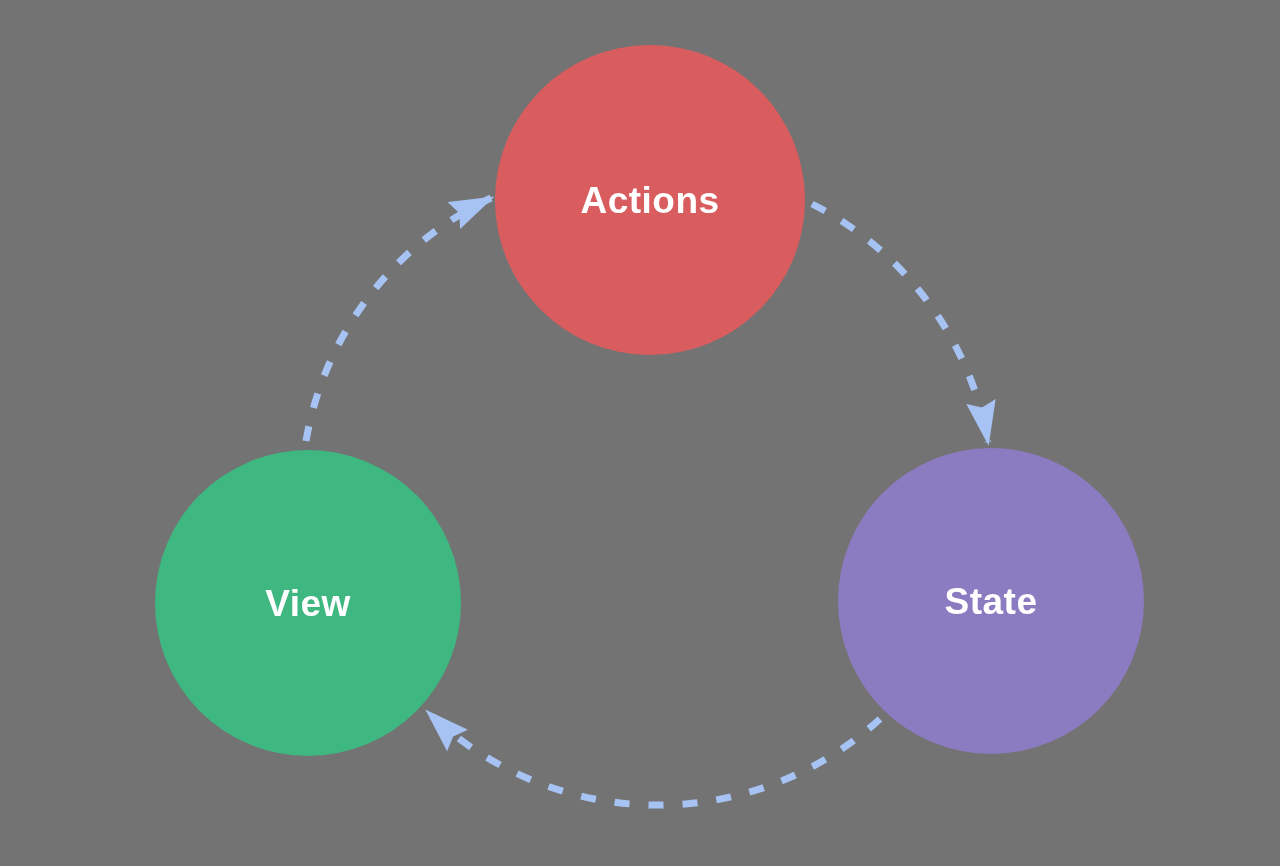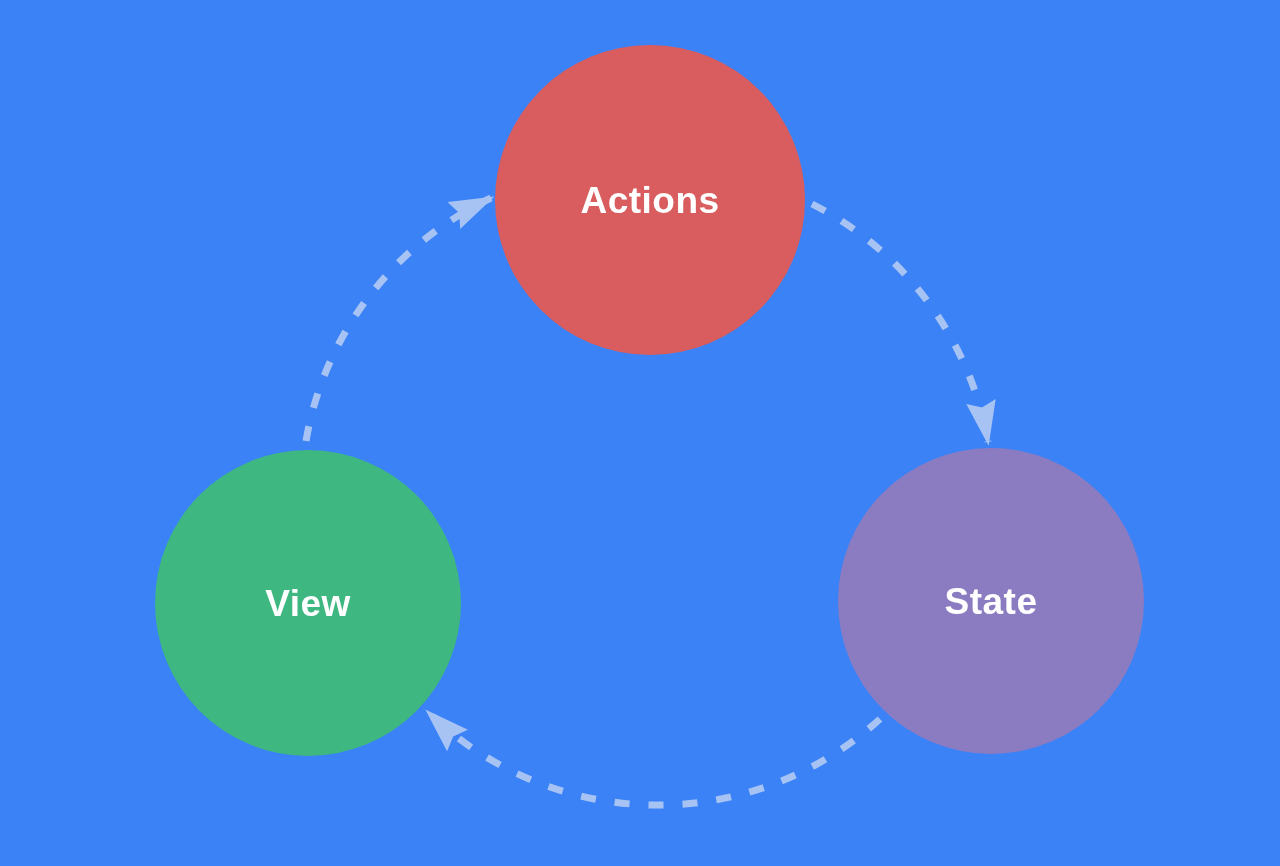--- a/index.html
+++ b/index.html
@@ -4,21 +4,21 @@
 <style>
   html, body {
     margin: 0;
     padding: 0;
     background: #ffffff;
   }
   .stage {
     position: relative;
     width: 1280px;
     height: 866px;
-    background: #3b82f6;
+    background: #737373;
     overflow: hidden;
   }
   svg.diagram {
     display: block;
     width: 1280px;
     height: 866px;
   }
   .node-label {
     font-family: "Liberation Sans", "DejaVu Sans", sans-serif;
     font-weight: 700;

